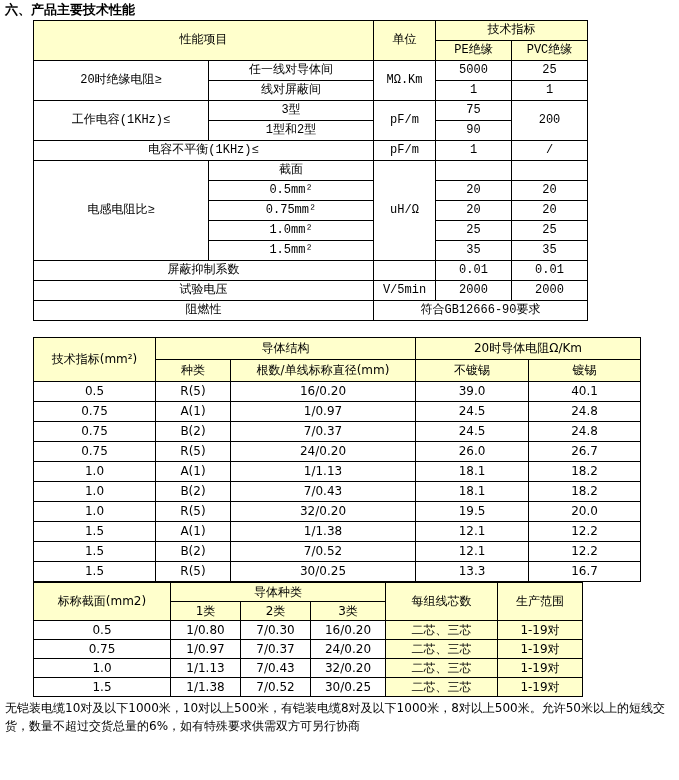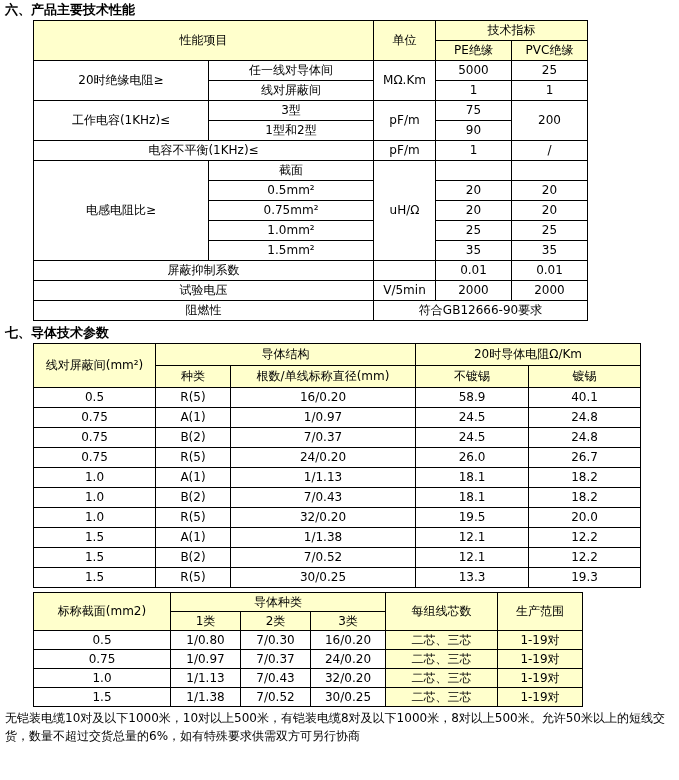--- a/index.html
+++ b/index.html
@@ -16,21 +16,21 @@
   .page {
     padding: 2px 4px 12px 5px;
   }
   .sec-title {
     font-weight: bold;
     font-size: 13px;
     margin: 0 0 2px 0;
     line-height: 16px;
     font-family: Liberation Serif, serif;
   }
-  .sec-title + table { margin-bottom: 4px; }
+  .sec-title + table { margin-bottom: 16px; font-family: Liberation Mono, monospace; }
   table.tbl {
     border-collapse: collapse;
     table-layout: fixed;
     margin-left: 28px;
   }
   table.tbl td {
     border: 1px solid #000000;
     text-align: center;
     vertical-align: middle;
     padding: 0 2px;
@@ -148,47 +148,46 @@
         <td>2000</td>
         <td>2000</td>
       </tr>
       <tr>
         <td colspan="2">阻燃性</td>
         <td colspan="3">符合GB12666-90要求</td>
       </tr>
     </tbody>
   </table>
 
-  <div class="sec-title">七、导体技术参数</div>
 
   <table class="tbl t2">
     <colgroup>
       <col style="width:122px">
         <col style="width:75px">
         <col style="width:185px">
         <col style="width:113px">
         <col style="width:112px">
     </colgroup>
     <tbody>
       <tr class="hrow">
-        <td rowspan="2" class="hdr">线对屏蔽间(mm²)</td>
+        <td rowspan="2" class="hdr">技术指标(mm²)</td>
         <td colspan="2" class="hdr">导体结构</td>
         <td colspan="2" class="hdr">20时导体电阻Ω/Km</td>
       </tr>
       <tr class="hrow">
         <td class="hdr">种类</td>
         <td class="hdr">根数/单线标称直径(mm)</td>
         <td class="hdr">不镀锡</td>
         <td class="hdr">镀锡</td>
       </tr>
       <tr>
         <td>0.5</td>
         <td>R(5)</td>
         <td>16/0.20</td>
-        <td>58.9</td>
+        <td>39.0</td>
         <td>40.1</td>
       </tr>
       <tr>
         <td>0.75</td>
         <td>A(1)</td>
         <td>1/0.97</td>
         <td>24.5</td>
         <td>24.8</td>
       </tr>
       <tr>
@@ -238,21 +237,21 @@
         <td>B(2)</td>
         <td>7/0.52</td>
         <td>12.1</td>
         <td>12.2</td>
       </tr>
       <tr>
         <td>1.5</td>
         <td>R(5)</td>
         <td>30/0.25</td>
         <td>13.3</td>
-        <td>19.3</td>
+        <td>16.7</td>
       </tr>
     </tbody>
   </table>
 
 
   <table class="tbl t3">
     <colgroup>
       <col style="width:137px">
         <col style="width:70px">
         <col style="width:70px">

